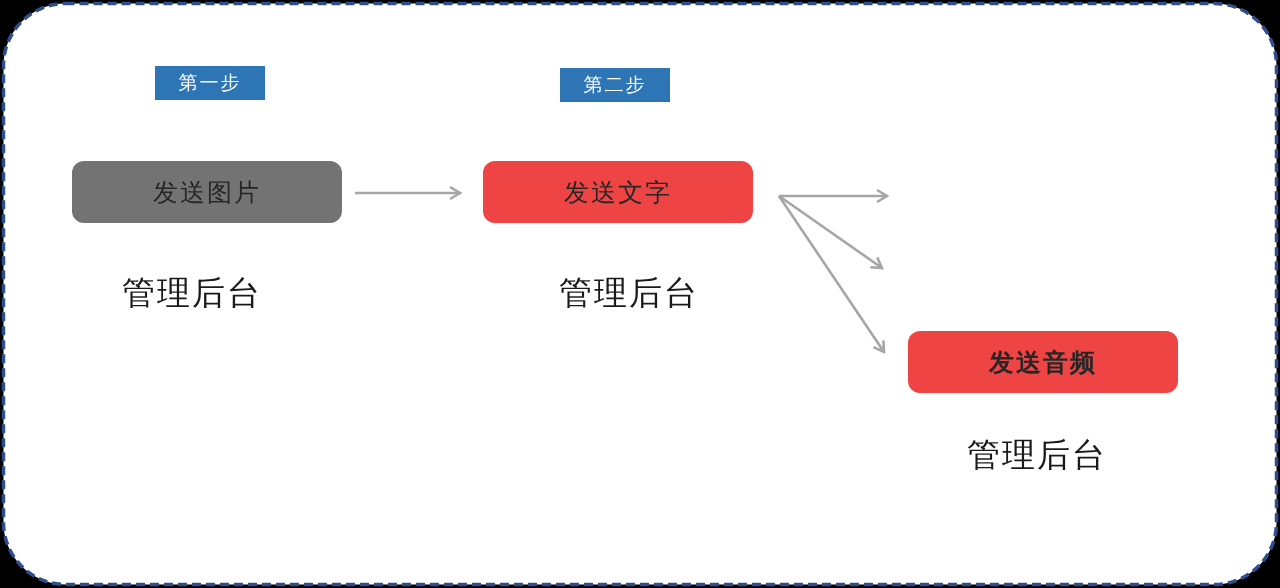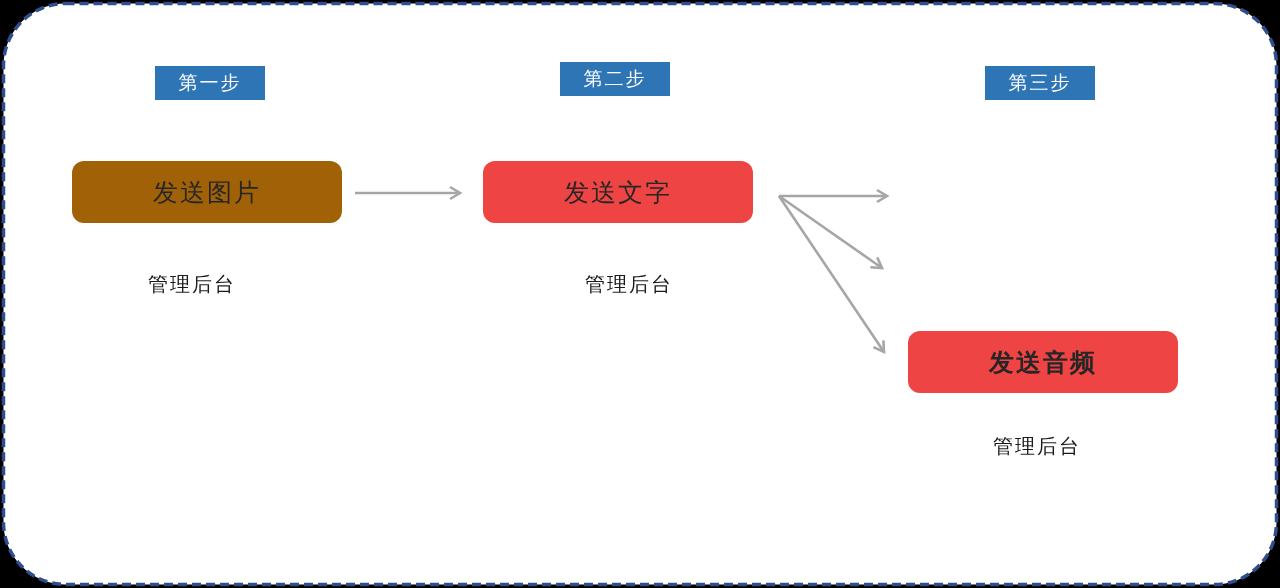--- a/index.html
+++ b/index.html
@@ -37,50 +37,50 @@
     background: #2E75B6;
     color: #FFFFFF;
     font-size: 19px;
     letter-spacing: 2px;
     display: flex;
     align-items: center;
     justify-content: center;
     box-sizing: border-box;
   }
   .badge-1 { left: 155px; top: 66px; }
-  .badge-2 { left: 560px; top: 62px; font-family: Liberation Serif, serif; }
+  .badge-2 { left: 560px; top: 68px; font-family: Liberation Serif, serif; }
   .badge-3 { left: 985px; top: 66px; }
 
   .node {
     position: absolute;
     width: 270px;
     height: 62px;
     border-radius: 12px;
     display: flex;
     align-items: center;
     justify-content: center;
     font-size: 25px;
     letter-spacing: 2px;
     color: #262626;
     box-sizing: border-box;
   }
-  .node-light { background: #a16207; }
+  .node-light { background: #737373; }
   .node-green { background: #ef4444; }
 
   .node-1 { left: 72px;  top: 161px; }
   .node-2 { left: 483px; top: 161px; }
   .node-3 { left: 908px; top: 163px; }
   .node-4 { left: 908px; top: 250px; }
   .node-5 { left: 908px; top: 331px; font-weight: bold; }
 
   .caption {
     position: absolute;
     width: 270px;
     text-align: center;
-    font-size: 20px;
+    font-size: 33px;
     letter-spacing: 2px;
     color: #1A1A1A;
   }
   .caption-1 { left: 57px;  top: 271px; }
   .caption-2 { left: 494px; top: 271px; }
   .caption-3 { left: 902px; top: 433px; }
 </style>
 </head>
 <body>
 
@@ -99,21 +99,20 @@
 
     <line x1="779" y1="196" x2="887" y2="196" stroke="#A6A6A6" stroke-width="2.6" marker-end="url(#arrowhead)"></line>
     <line x1="779" y1="196" x2="882" y2="268" stroke="#A6A6A6" stroke-width="2.6" marker-end="url(#arrowhead)"></line>
     <line x1="779" y1="196" x2="884" y2="352" stroke="#A6A6A6" stroke-width="2.6" marker-end="url(#arrowhead)"></line>
   </svg>
 
   <div class="content">
 
     <div class="step-badge badge-1">第一步</div>
     <div class="step-badge badge-2">第二步</div>
-    <div class="step-badge badge-3">第三步</div>
 
     <div class="node node-light node-1">发送图片</div>
     <div class="node node-green node-2">发送文字</div>
     <div class="node node-green node-5">发送音频</div>
 
     <div class="caption caption-1">管理后台</div>
     <div class="caption caption-2">管理后台</div>
     <div class="caption caption-3">管理后台</div>
   </div>
 

